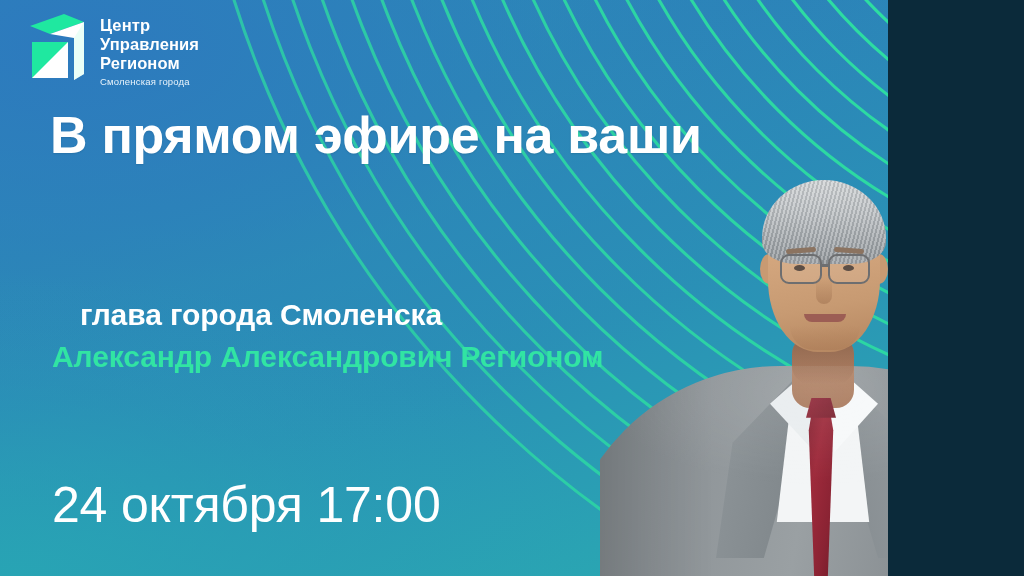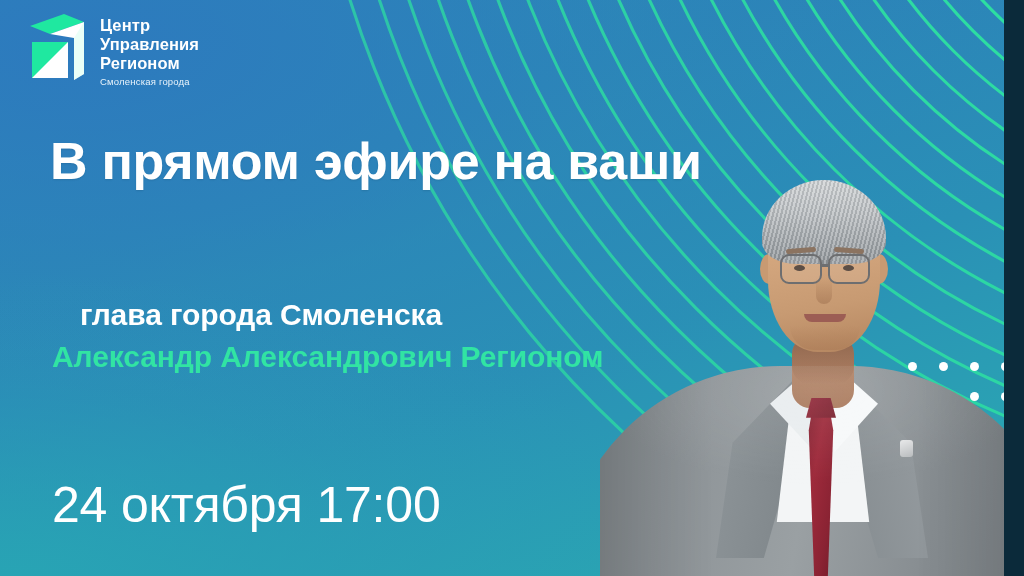--- a/index.html
+++ b/index.html
@@ -1,20 +1,20 @@
 <!DOCTYPE html>
 <html lang="ru"><head>
 <meta charset="utf-8">
 <style>
   html,body{margin:0;padding:0;background:#0b2a3a;}
   *{box-sizing:border-box;}
 
   #banner{
     position:relative;
-    width:1004px;
+    width:888px;
     height:576px;
     overflow:hidden;
     font-family:"Liberation Sans","DejaVu Sans",sans-serif;
     background:linear-gradient(150deg,#2a7fb8 0%,#2a7fb8 28%,#2b8ab4 50%,#2a9cb4 72%,#2aa6b4 100%);
   }
 
   
   .bg-base{
     position:absolute;inset:0;
     background:linear-gradient(160deg,#2d7ebb 0%,#2c82b9 30%,#2a90b6 60%,#2aa3b3 85%,#2aabb0 100%);
@@ -227,21 +227,21 @@
   }
   .p-pin{
     position:absolute;left:300px;top:290px;width:13px;height:17px;
     border-radius:3px;
     background:linear-gradient(160deg,#e8e9ea,#b9bcbe);
   }
 
   
   .headline{
     position:absolute;
-    left:50px;top:132px;
+    left:50px;top:106px;
     width:760px;
     color:#ffffff;
     font-size:52px;
     font-weight:bold;
     line-height:1.14;
     letter-spacing:-.3px;
     z-index:7;
     text-shadow:0 1px 2px rgba(0,0,0,.10);
   }
   .subrole{

